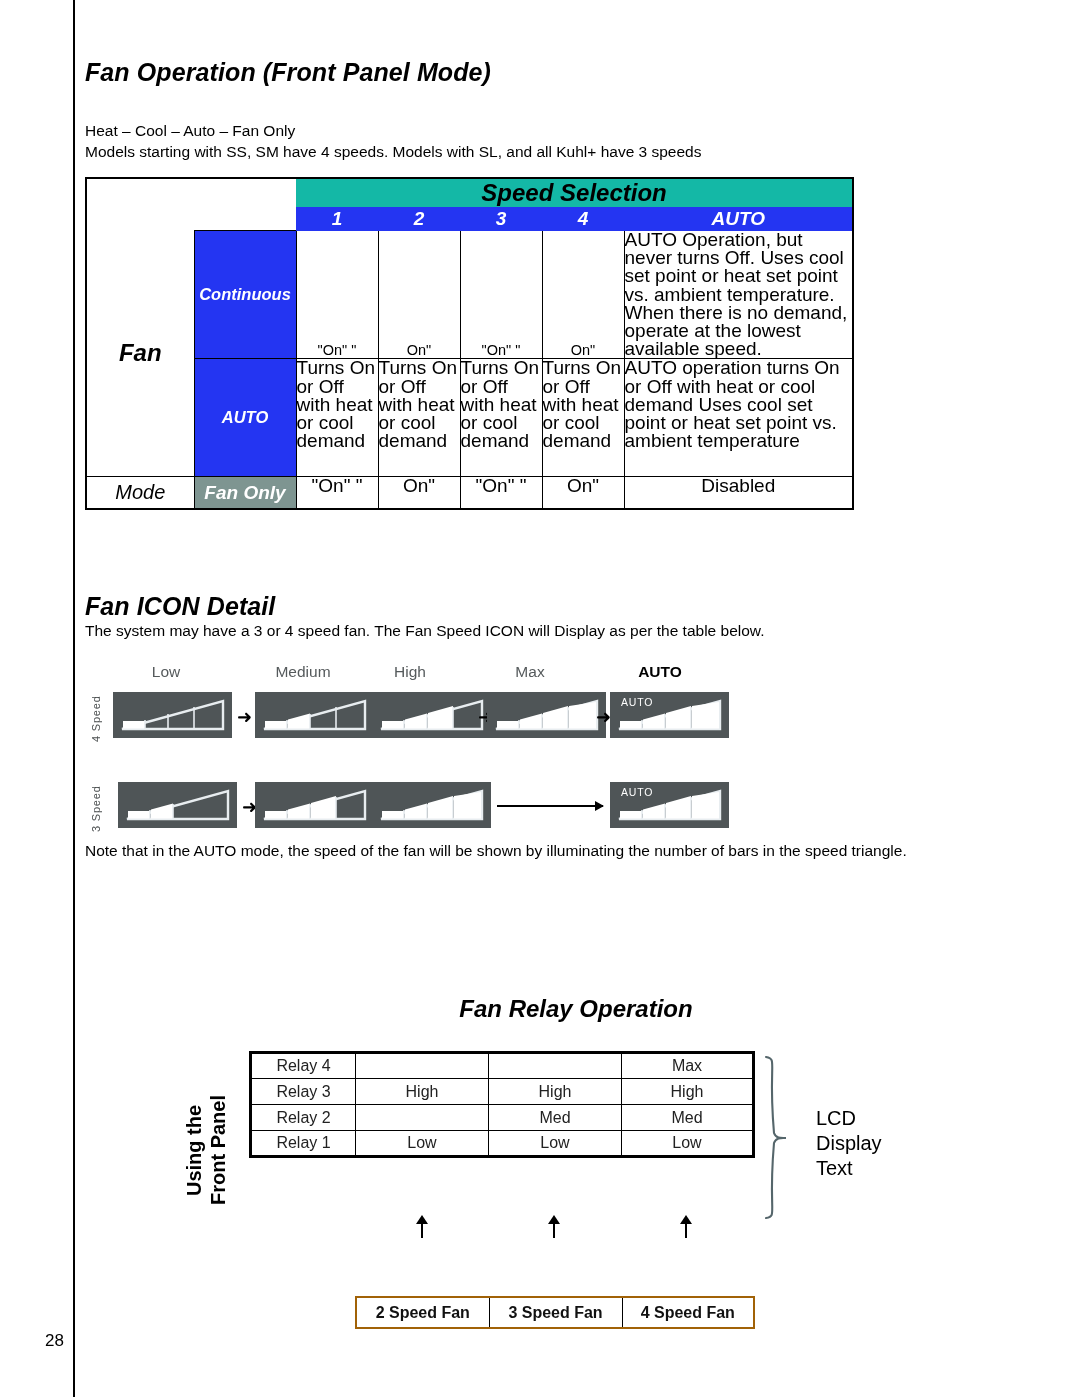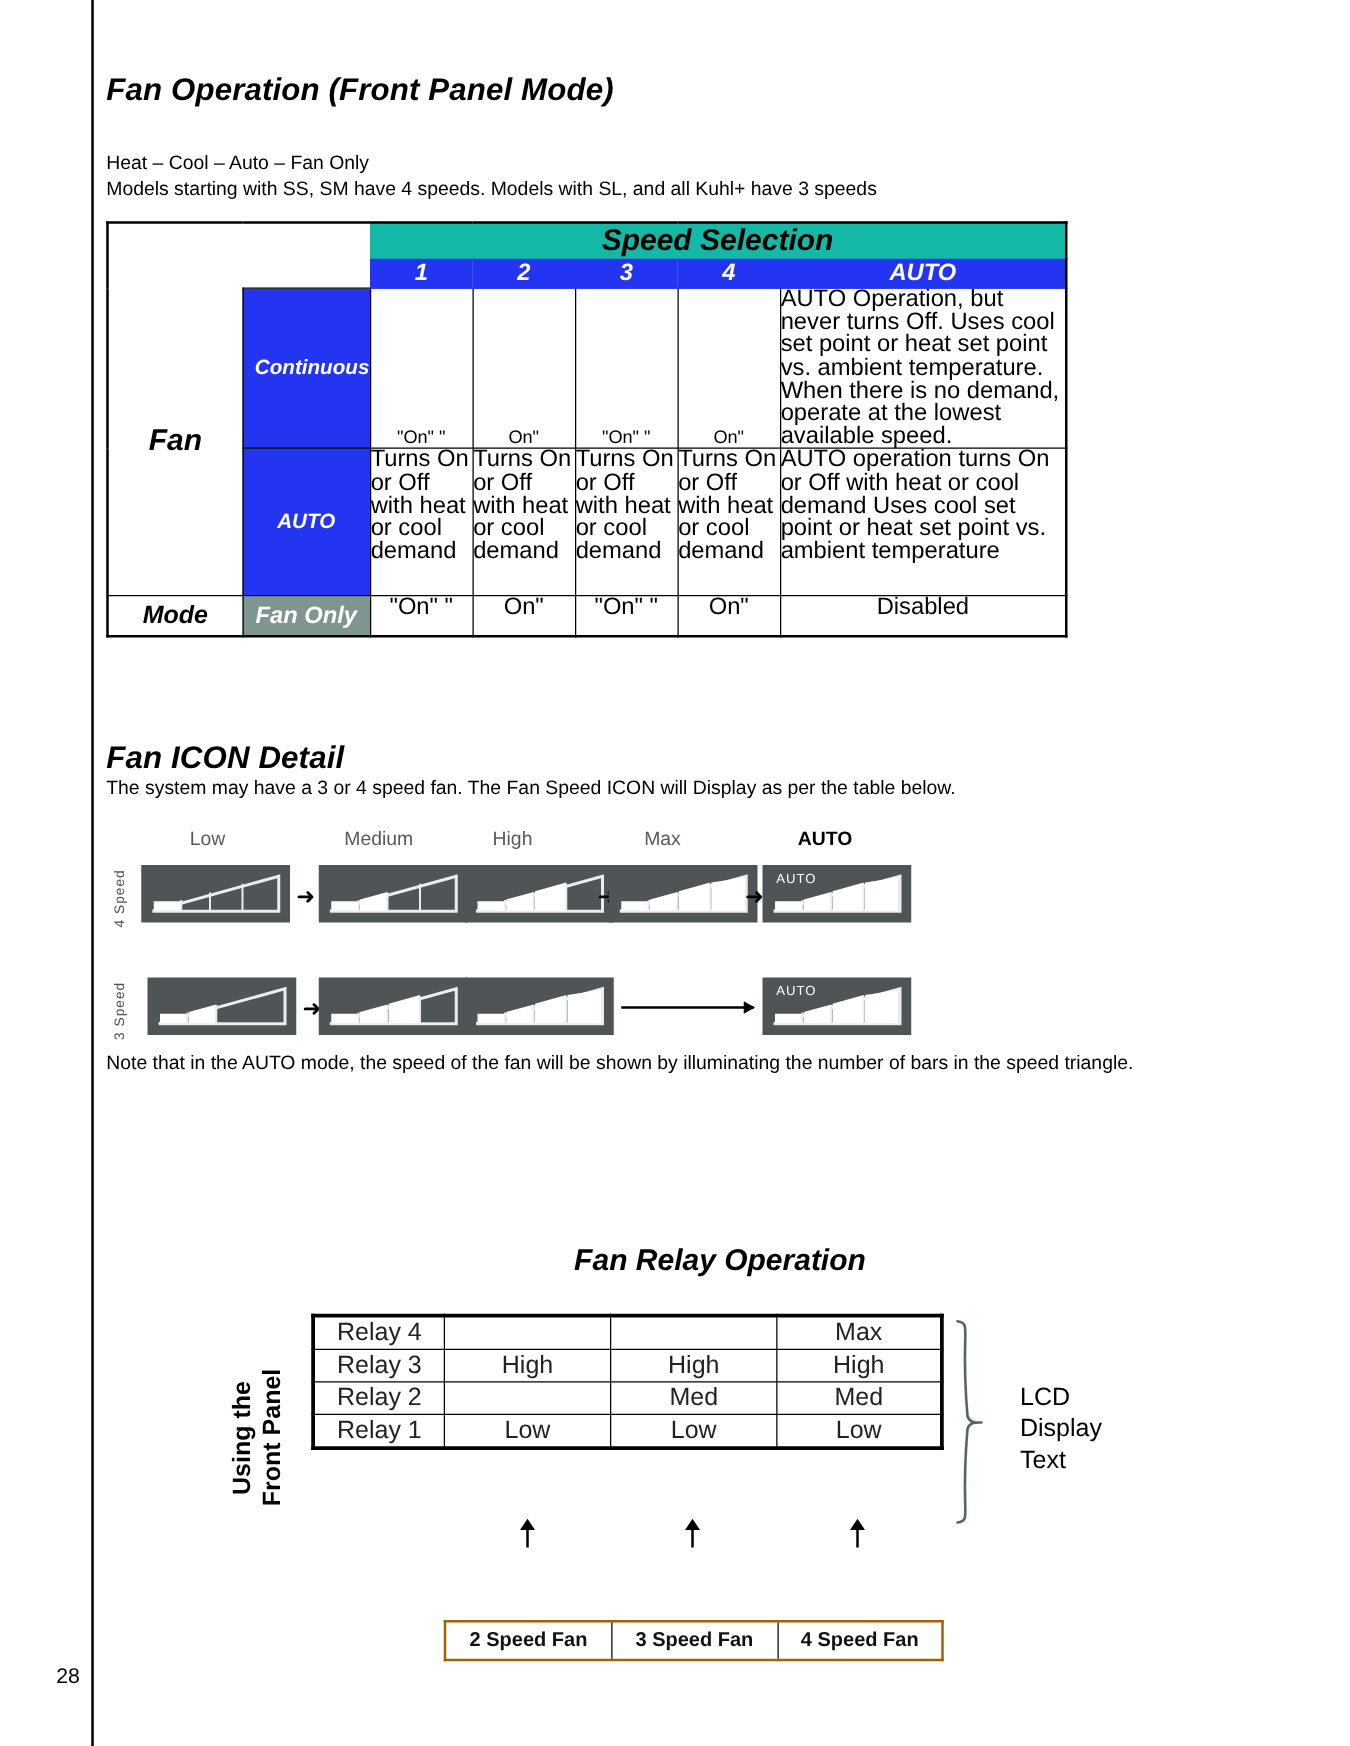--- a/index.html
+++ b/index.html
@@ -54,21 +54,21 @@
   }
   .fanonly-grey {
     background:#7e9591; color:#ffffff; font-weight:bold; font-style:italic;
     text-align:center; font-size:19px; vertical-align:middle !important;
   }
   .fan-label {
     text-align:center; font-size:24px; font-weight:bold; font-style:italic;
     vertical-align:middle !important; border:none !important;
   }
   .mode-label {
-    text-align:center; font-size:20px; font-weight:bold; font-style:italic;
+    text-align:center; font-size:20px; font-weight:normal; font-style:italic;
     vertical-align:middle !important;
   }
   .cell-txt { font-size:19px; line-height:18.2px; padding:4px 5px 3px; }
   .cell-txt.center { text-align:center; }
   .cell-bot { vertical-align:bottom !important; text-align:center; font-size:14.5px; padding-bottom:4px; }
 
   
   .icon-head { position:absolute; font-size:15.5px; color:#555a5c; text-align:center; }
   .icon-head.auto { color:#000; font-weight:bold; }
   .vspeed {
@@ -89,21 +89,21 @@
   h2.relay-title {
     position:absolute; font-size:24px; font-weight:bold; font-style:italic; margin:0;
     width:1080px; text-align:center; left:36px;
   }
   .relay-table {
     position:absolute; left:249px; top:1051px; width:503px;
     border-collapse:collapse; border:3px solid #000; table-layout:fixed;
   }
   .relay-table td {
     border:1px solid #000; height:26px; text-align:center;
-    font-size:20px; color:#222; font-family:"Liberation Sans", sans-serif;
+    font-size:16px; color:#222; font-family:"Liberation Sans", sans-serif;
   }
   .speedfan-table {
     position:absolute; left:355px; top:1296px; width:398px;
     border-collapse:collapse; border:2px solid #a16207; table-layout:fixed;
   }
   .speedfan-table td {
     border:1px solid #000; height:31px; text-align:center;
     font-size:16px; font-weight:bold; color:#111;
   }
   .upArrow { position:absolute; width:0; height:0;
@@ -156,21 +156,21 @@
       <td class="blank-cell"></td>
       <td class="hdr-blue">1</td>
       <td class="hdr-blue">2</td>
       <td class="hdr-blue">3</td>
       <td class="hdr-blue">4</td>
       <td class="hdr-blue">AUTO</td>
     </tr>
 
     <tr>
       <td class="fan-label" rowspan="2">Fan</td>
-      <td class="mode-blue" style="height:112px;text-align:right;">Continuous</td>
+      <td class="mode-blue" style="height:112px;">Continuous</td>
       <td class="cell-bot">"On" "</td>
       <td class="cell-bot">On"</td>
       <td class="cell-bot">"On" "</td>
       <td class="cell-bot">On"</td>
       <td class="cell-txt">AUTO Operation, but never turns Off. Uses cool set point or heat set point vs. ambient temperature. When there is no demand, operate at the lowest available speed.</td>
     </tr>
 
     <tr>
       <td class="mode-blue" style="height:118px;">AUTO</td>
       <td class="cell-txt">Turns On or Off with heat or cool demand</td>

